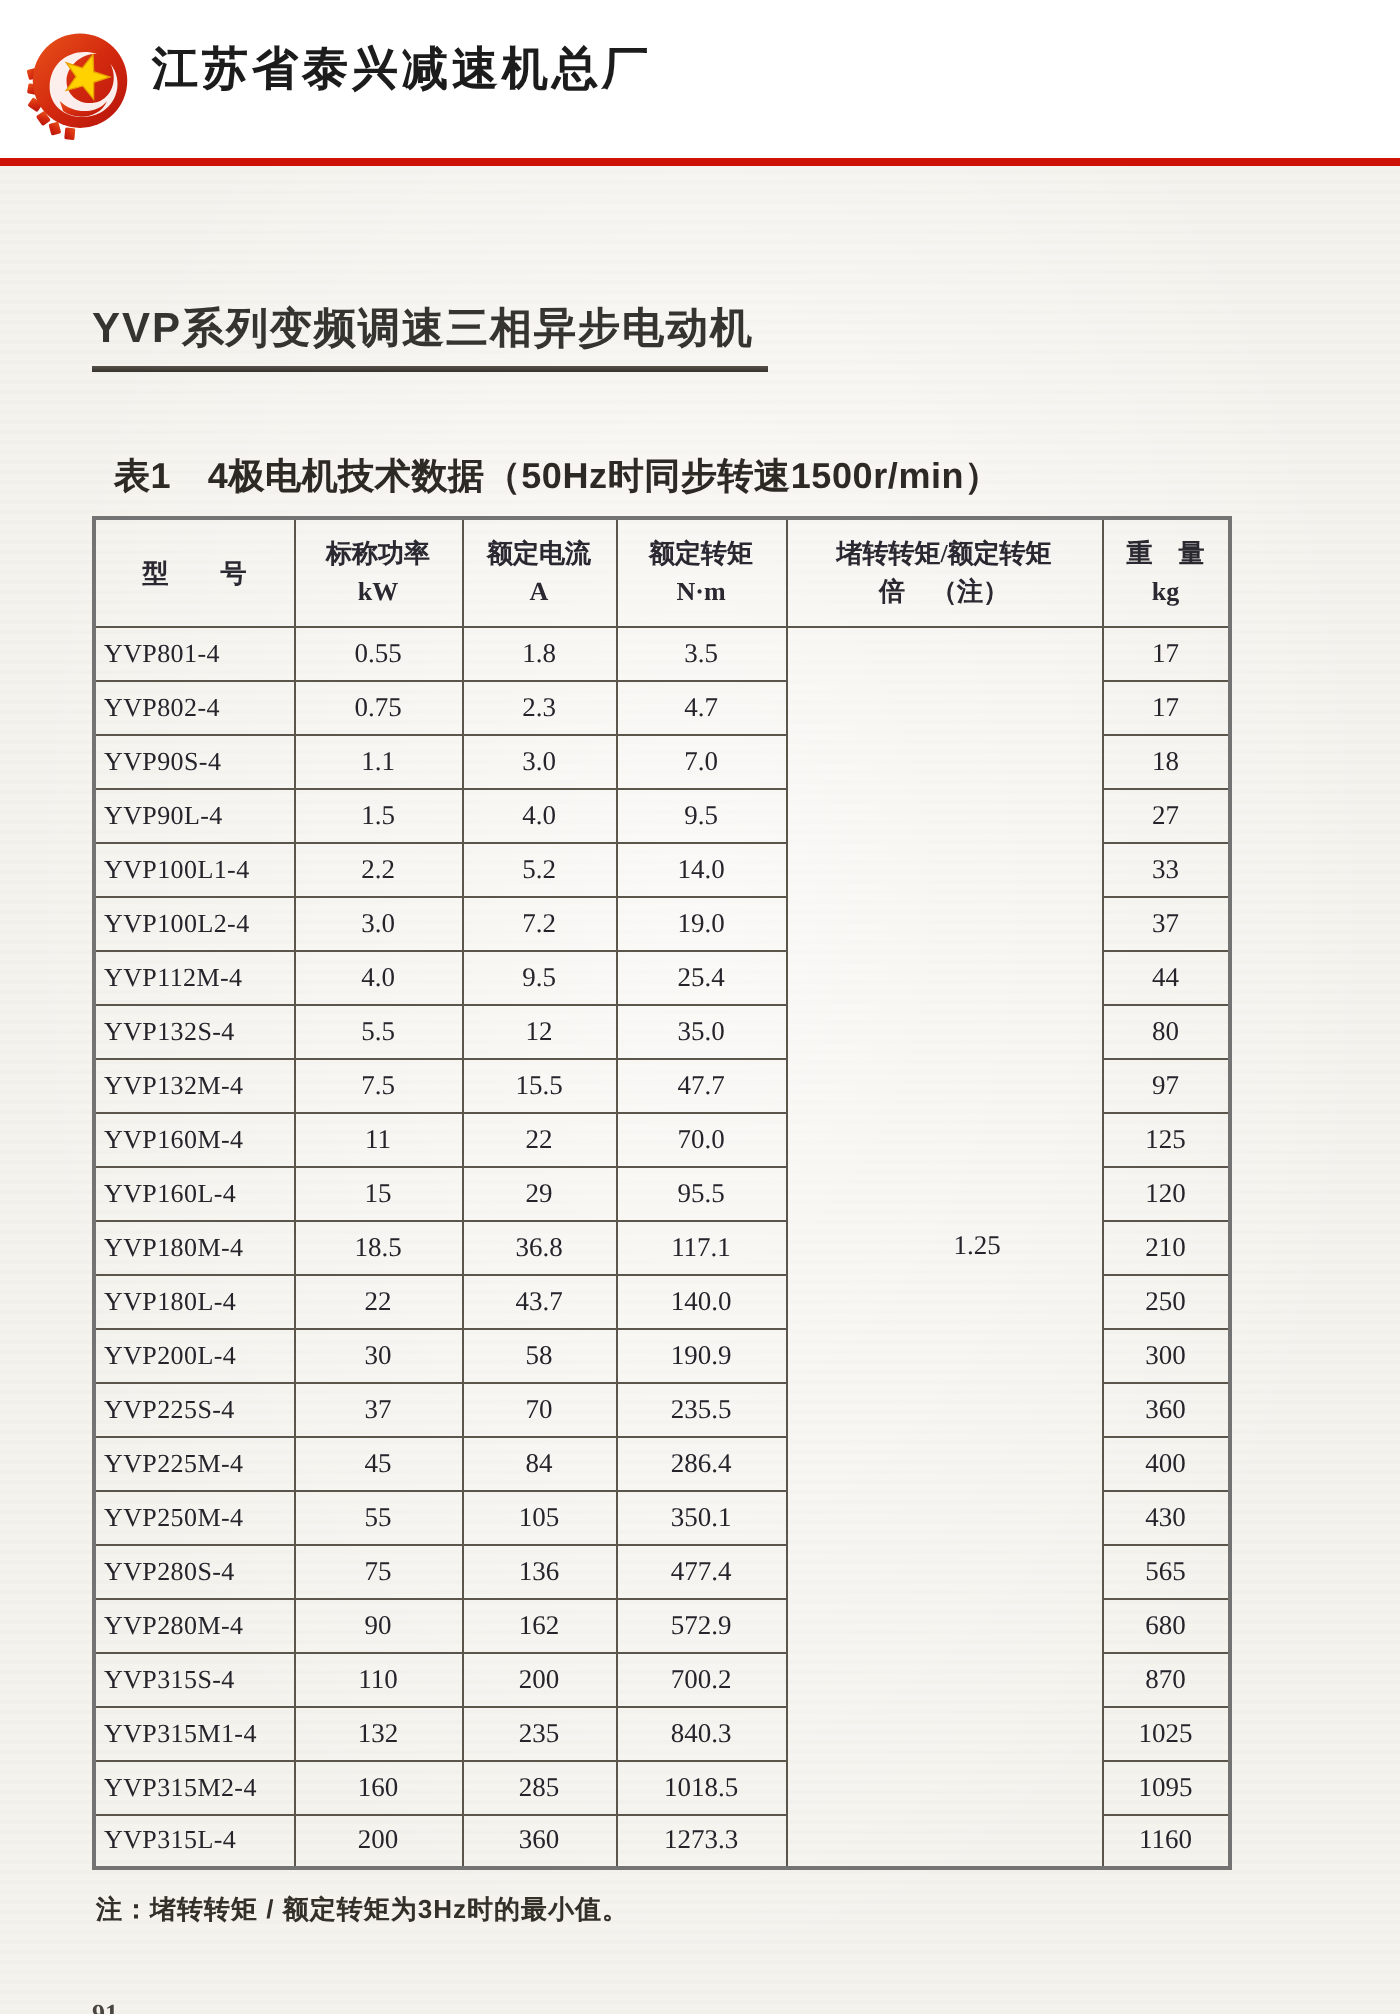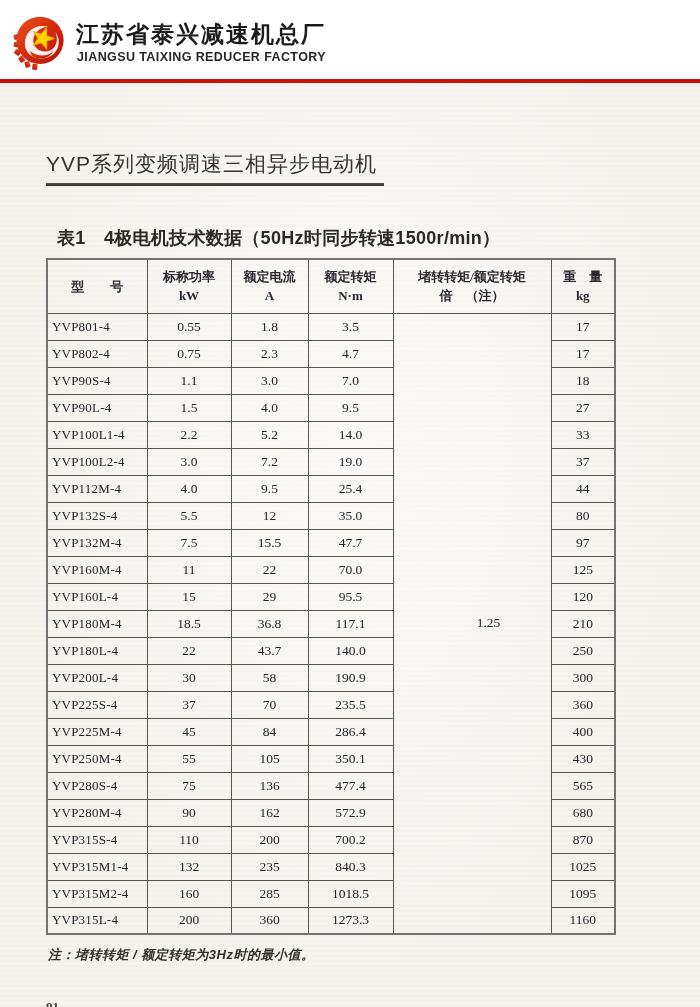--- a/index.html
+++ b/index.html
@@ -28,21 +28,21 @@
   }
   .company-en{
     position:absolute; left:77px; top:50px;
     font-size:12.5px; font-weight:bold; letter-spacing:.4px; color:#262626;
   }
   .red-rule{ position:absolute; left:0; top:79px; width:700px; height:4px; }
 
   
   .doc-title{
     position:absolute; left:46px; top:150px;
-    font-size:21px; font-weight:normal; letter-spacing:1px; color:#363430;
+    font-size:21px; font-weight:bold; letter-spacing:1px; color:#363430;
   }
   .title-underline{
     position:absolute; left:46px; top:183px; width:338px; height:3px;
     background:linear-gradient(#56524a,#36332d);
   }
   .table-caption{
     position:absolute; left:57px; top:226px;
     font-size:18px; font-weight:bold; color:#2d2a25; letter-spacing:.3px;
   }
 
@@ -61,21 +61,21 @@
     height:54px; font-size:13px; font-weight:bold; text-align:center;
     color:#2a2830; line-height:1.5;
   }
   .spec-table td{ height:27px; font-size:13.5px; text-align:center; }
   .spec-table td.model{ text-align:left; padding-left:4px; font-size:13px; letter-spacing:.2px; }
   .spec-table td.ratio{ font-size:13.5px;padding-left:33px; }
   .hdr-sub{ font-weight:bold; font-family:"Liberation Serif","DejaVu Serif",serif; }
 
   .note-line{
     position:absolute; left:48px; top:946px;
-    font-size:13px; font-weight:bold; color:#33302a; letter-spacing:.5px;font-style:italic;
+    font-size:13px; font-weight:bold; color:#33302a; letter-spacing:.5px;
   }
   .page-number{
     position:absolute; left:46px; top:999px;
     font-size:13px; font-family:"Liberation Serif","DejaVu Serif",serif;
     color:#4a463f; font-weight:bold;
   }
 </style>
 </head>
 <body>
 
@@ -103,21 +103,20 @@
       </g>
 
       <circle cx="32" cy="34" r="28" fill="url(#lgRed)"></circle>
 
       <path d="M14,38 C14,22 28,14 42,18 C32,18 24,26 24,34 C24,44 34,50 44,46 C52,42 54,32 50,24 C58,34 54,48 44,53 C30,60 14,52 14,38 Z" fill="#ffffff" opacity="0.92"></path>
       <path d="M20,46 C28,54 42,54 48,46 C44,56 30,58 22,52 Z" fill="url(#lgRed)"></path>
 
       <polygon points="36,18 39.5,27.5 49.5,27.5 41.5,33.5 44.5,43 36,37.5 27.5,43 30.5,33.5 22.5,27.5 32.5,27.5" fill="#ffd200" stroke="#e8a000" stroke-width="0.8" transform="rotate(18 36 30)"></polygon>
     </svg>
     <div class="company-cn">江苏省泰兴减速机总厂</div>
-    <div class="company-en">JIANGSU TAIXING REDUCER FACTORY</div>
     <div class="red-rule" style="background: rgb(207, 18, 8);"></div>
   </div>
 
   <div class="doc-title">YVP系列变频调速三相异步电动机</div>
   <div class="title-underline"></div>
 
   <div class="table-caption">表1　4极电机技术数据（50Hz时同步转速1500r/min）</div>
 
   <table class="spec-table">
     <colgroup>

